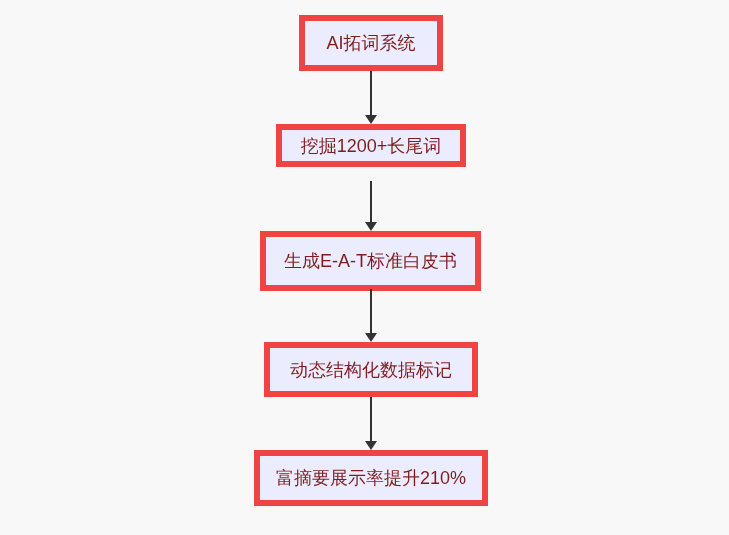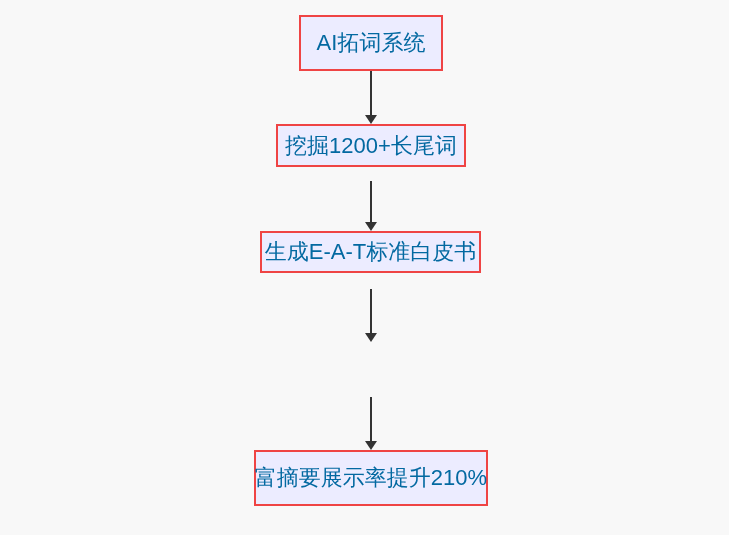--- a/index.html
+++ b/index.html
@@ -13,32 +13,32 @@
   }
   .canvas {
     position: relative;
     width: 729px;
     height: 535px;
   }
   .flow-node {
     position: absolute;
     box-sizing: border-box;
     background: #ececff;
-    border: 2px solid #ef4444;
-    color: #0369a1;
-    font-size: 22px;
+    border: 6px solid #ef4444;
+    color: #7f1d1d;
+    font-size: 18px;
     display: flex;
     align-items: center;
     justify-content: center;
     text-align: center;
     white-space: nowrap;
   }
   .node-a { left: 299px; top: 15px;  width: 144px; height: 56px; }
   .node-b { left: 276px; top: 124px; width: 190px; height: 43px; }
-  .node-c { left: 260px; top: 231px; width: 221px; height: 42px; }
+  .node-c { left: 260px; top: 231px; width: 221px; height: 60px; }
   .node-d { left: 264px; top: 342px; width: 214px; height: 55px; }
   .node-e { left: 254px; top: 450px; width: 234px; height: 56px; }
 
   .edge-line {
     position: absolute;
     left: 370px;
     width: 2px;
     background: #333333;
   }
   .edge-head {
@@ -78,20 +78,23 @@
   <div class="edge-line line-2"></div>
   <div class="edge-head head-2"></div>
 
   <div class="flow-node node-c">
     <span>生成E-A-T标准白皮书</span>
   </div>
 
   <div class="edge-line line-3"></div>
   <div class="edge-head head-3"></div>
 
+  <div class="flow-node node-d">
+    <span>动态结构化数据标记</span>
+  </div>
 
   <div class="edge-line line-4"></div>
   <div class="edge-head head-4"></div>
 
   <div class="flow-node node-e">
     <span>富摘要展示率提升210%</span>
   </div>
 
 </div>
 

